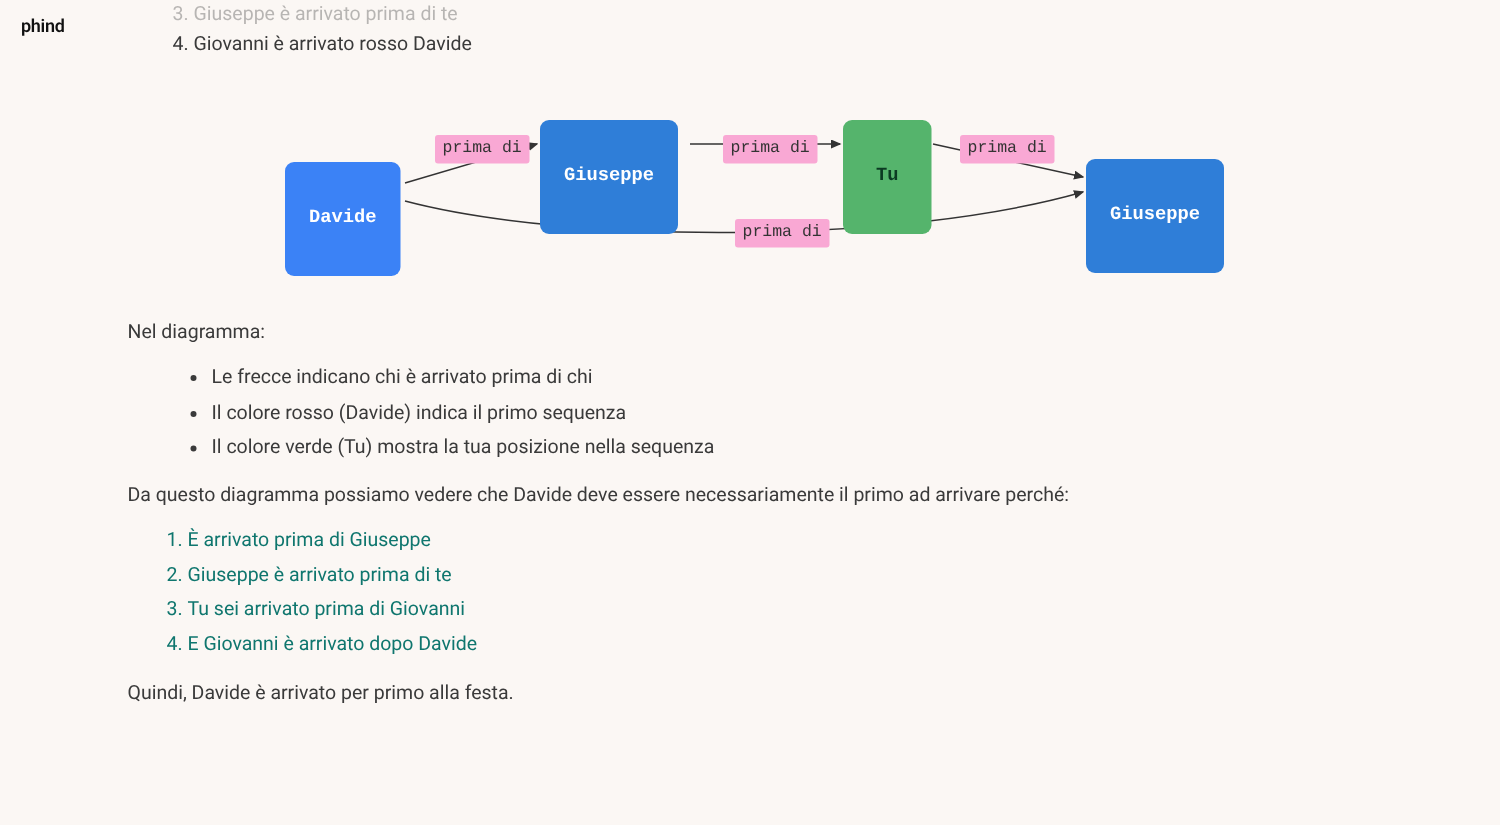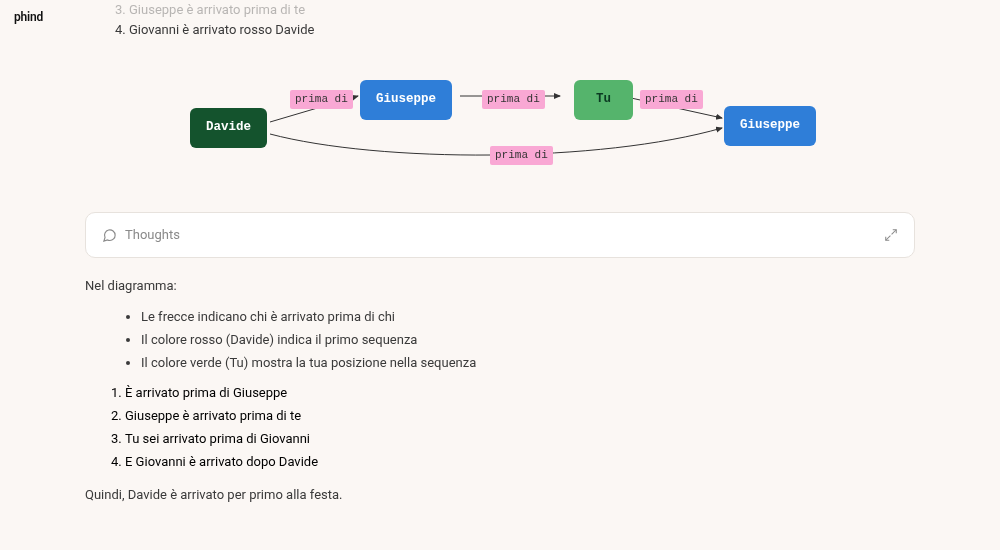--- a/index.html
+++ b/index.html
@@ -36,30 +36,30 @@
   p.para { margin: 12px 0 10px 0; color: #3a3a3a; }
   
   .diagram-wrap {
     position: relative;
     height: 120px;
     margin: 28px auto 24px auto;
     width: 640px;
   }
   .node {
     position: absolute;
-    padding: 10px 16px;
+    padding: 28px 16px;
     border-radius: 6px;
     color: #fff;
     font-family: "Courier New", Courier, monospace;
     font-size: 12.5px;
     font-weight: 700;
     text-align: right;
     white-space: nowrap;
   }
-  .node.red    { background:#14532d;font-family:Liberation Mono, monospace; }
+  .node.red    { background:#3b82f6;font-family:Liberation Mono, monospace; }
   .node.blue   { background:#2f7ed8; }
   .node.green  { background:#55b46c; color:#0b3a22; }
   .edge-label {
     position: absolute;
     background: #f9a8d4;
     color: #333;
     font-family: "Courier New", Courier, monospace;
     font-size: 11px;
     padding: 1px 5px;
     border-radius: 2px;
@@ -79,21 +79,21 @@
     align-items: center;
     justify-content: space-between;
     color: #8a8a8a;
     font-size: 13px;
   }
   .thoughts .left { display:flex; align-items:center; gap:8px; }
   .thoughts svg { display:block; }
   
   ul.bul { list-style: disc; margin: 8px 0 10px 40px; color:#3a3a3a; }
   ul.bul li { margin: 3px 16px; }
-  ol.num { list-style: decimal; margin: 8px 0 10px 40px; color:#000000; }
+  ol.num { list-style: decimal; margin: 8px 0 10px 40px; color:#0f766e; }
   ol.num li { margin: 3px 0; }
 </style>
 </head>
 <body>
 
 <div class="logo">phind</div>
 
 <div class="page">
   <div class="content">
 
@@ -115,55 +115,38 @@
 
         <line x1="280" y1="28" x2="380" y2="28" stroke="#333" stroke-width="1" marker-end="url(#arrow)"></line>
 
         <line x1="442" y1="28" x2="542" y2="50" stroke="#333" stroke-width="1" marker-end="url(#arrow)"></line>
 
         <path d="M90,66 C200,95 420,95 542,60" fill="none" stroke="#333" stroke-width="1" marker-end="url(#arrow)"></path>
       </svg>
 
       <div class="node red" style="left:10px;  top:40px;">Davide</div>
       <div class="node blue" style="left:180px; top:12px;">Giuseppe</div>
-      <div class="node green" style="left:394px; top:12px; padding-left:22px; padding-right:22px;">Tu</div>
+      <div class="node green" style="left:382px; top:12px; padding-left:22px; padding-right:22px;">Tu</div>
       <div class="node blue" style="left:544px; top:38px;">Giuseppe</div>
 
       <div class="edge-label" style="left:110px; top:22px;">prima di</div>
       <div class="edge-label" style="left:302px; top:22px;">prima di</div>
       <div class="edge-label" style="left:460px; top:22px;">prima di</div>
       <div class="edge-label" style="left:310px; top:78px;">prima di</div>
     </div>
 
-    <div class="thoughts">
-      <div class="left">
-        <span>
-          <svg width="15" height="15" viewBox="0 0 24 24" fill="none" stroke="#8a8a8a" stroke-width="1.8">
-            <path d="M21 11.5a8.38 8.38 0 0 1-8.5 8.5 8.5 8.5 0 0 1-3.7-.84L3 21l1.84-5.8A8.5 8.5 0 1 1 21 11.5z"></path>
-          </svg>
-        </span>
-        <span>Thoughts</span>
-      </div>
-      <span>
-        <svg width="14" height="14" viewBox="0 0 24 24" fill="none" stroke="#8a8a8a" stroke-width="1.8">
-          <path d="M15 3h6v6"></path>
-            <path d="M9 21H3v-6"></path>
-            <path d="M21 3l-8 8"></path>
-            <path d="M3 21l8-8"></path>
-        </svg>
-      </span>
-    </div>
 
     <p class="para">Nel diagramma:</p>
     <ul class="bul">
       <li>Le frecce indicano chi è arrivato prima di chi</li>
       <li>Il colore rosso (Davide) indica il primo sequenza</li>
       <li>Il colore verde (Tu) mostra la tua posizione nella sequenza</li>
     </ul>
 
+    <p class="para">Da questo diagramma possiamo vedere che Davide deve essere necessariamente il primo ad arrivare perché:</p>
     <ol class="num">
       <li>È arrivato prima di Giuseppe</li>
       <li>Giuseppe è arrivato prima di te</li>
       <li>Tu sei arrivato prima di Giovanni</li>
       <li>E Giovanni è arrivato dopo Davide</li>
     </ol>
 
     <p class="para">Quindi, Davide è arrivato per primo alla festa.</p>
 
   </div>

